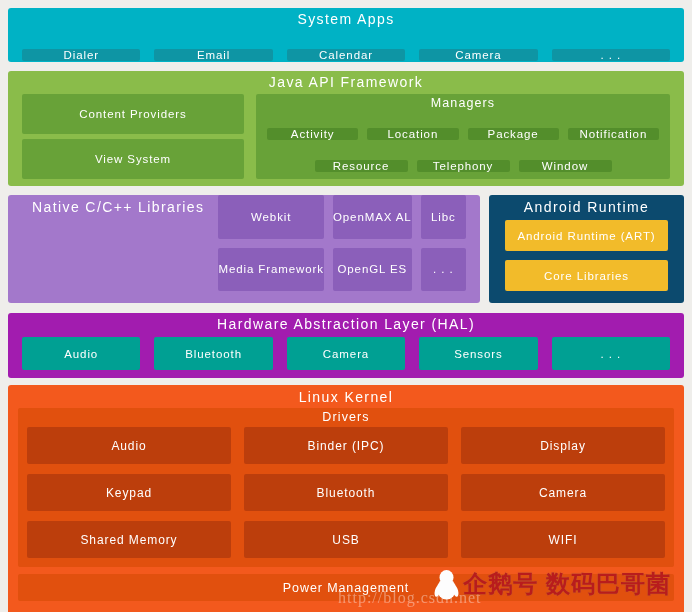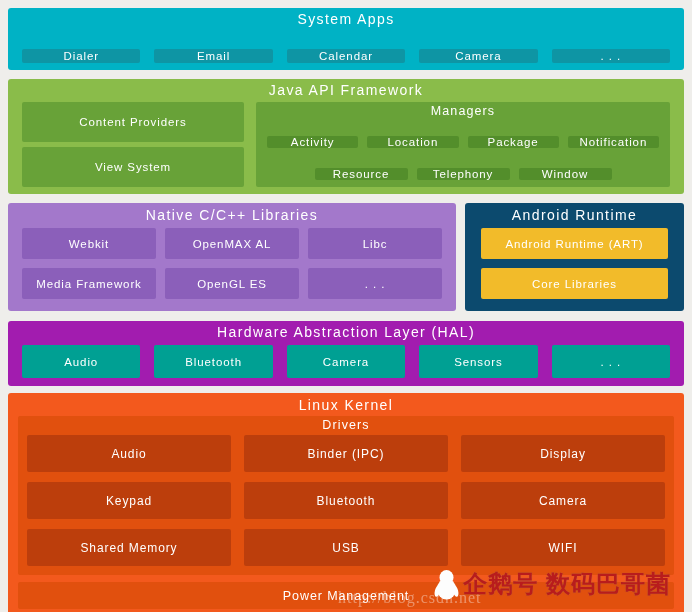--- a/index.html
+++ b/index.html
@@ -19,38 +19,38 @@
     color:#fff;text-align:center;font-size:12.5px;letter-spacing:1.1px;
     line-height:19px;flex:0 0 auto;
   }
   .box{
     display:flex;align-items:center;justify-content:center;
     color:#fff;font-size:11.5px;letter-spacing:0.9px;
     border-radius:2px;white-space:nowrap;
   }
 
   
-  .sec1{margin-top:8px;height:62px;background:#00b2c5;}
+  .sec1{margin-top:8px;height:54px;background:#00b2c5;}
   .sec1 .row{display:flex;gap:14px;padding:0 14px;flex:1;margin-bottom:7px;margin-top:18px;text-align:right;}
   .sec1 .box{flex:1;background:#0e95a4;}
 
   
   .sec2{margin-top:9px;height:115px;background:#8abc4a;}
   .sec2 .body{display:flex;gap:12px;padding:0 14px 7px;flex:1;}
   .left-col{width:222px;flex:0 0 222px;display:flex;flex-direction:column;gap:5px;}
   .left-col .box{flex:1;background:#68a238;}
   .managers{flex:1;background:#68a238;border-radius:2px;display:flex;flex-direction:column;padding:0 11px 7px;}
   .mrow{display:flex;gap:9px;flex:1;align-items:flex-end;}
   .mrow1 .box{flex:1;background:#538e2b;}
   .mrow2{margin-top:6px;justify-content:center;}
   .mrow2 .box{flex:0 0 93px;background:#538e2b;}
 
   
   .sec3-row{margin:9px 8px 0;height:108px;display:flex;gap:9px;}
-  .native{flex:0 0 448px;background:#a378cb;border-radius:3px;display:flex;flex-direction:column;}
+  .native{flex:0 0 448px;background:#a378cb;border-radius:3px;display:flex;flex-direction:row;padding-left:24px;}
   .native .sec-title{line-height:25px;}
   .ngrid{display:grid;grid-template-columns:repeat(3,1fr);gap:9px;padding:0 14px 12px;flex:1;}
   .ngrid .box{background:#8b5fba;}
   .runtime{flex:1;background:#0c4a6e;border-radius:3px;display:flex;flex-direction:column;}
   .runtime .sec-title{line-height:25px;}
   .rt-col{display:flex;flex-direction:column;gap:9px;padding:0 16px 12px;flex:1;}
   .rt-col .box{flex:1;background:#f2bb2a;}
 
   
   .sec4{margin-top:10px;height:65px;background:#a21caf;}

